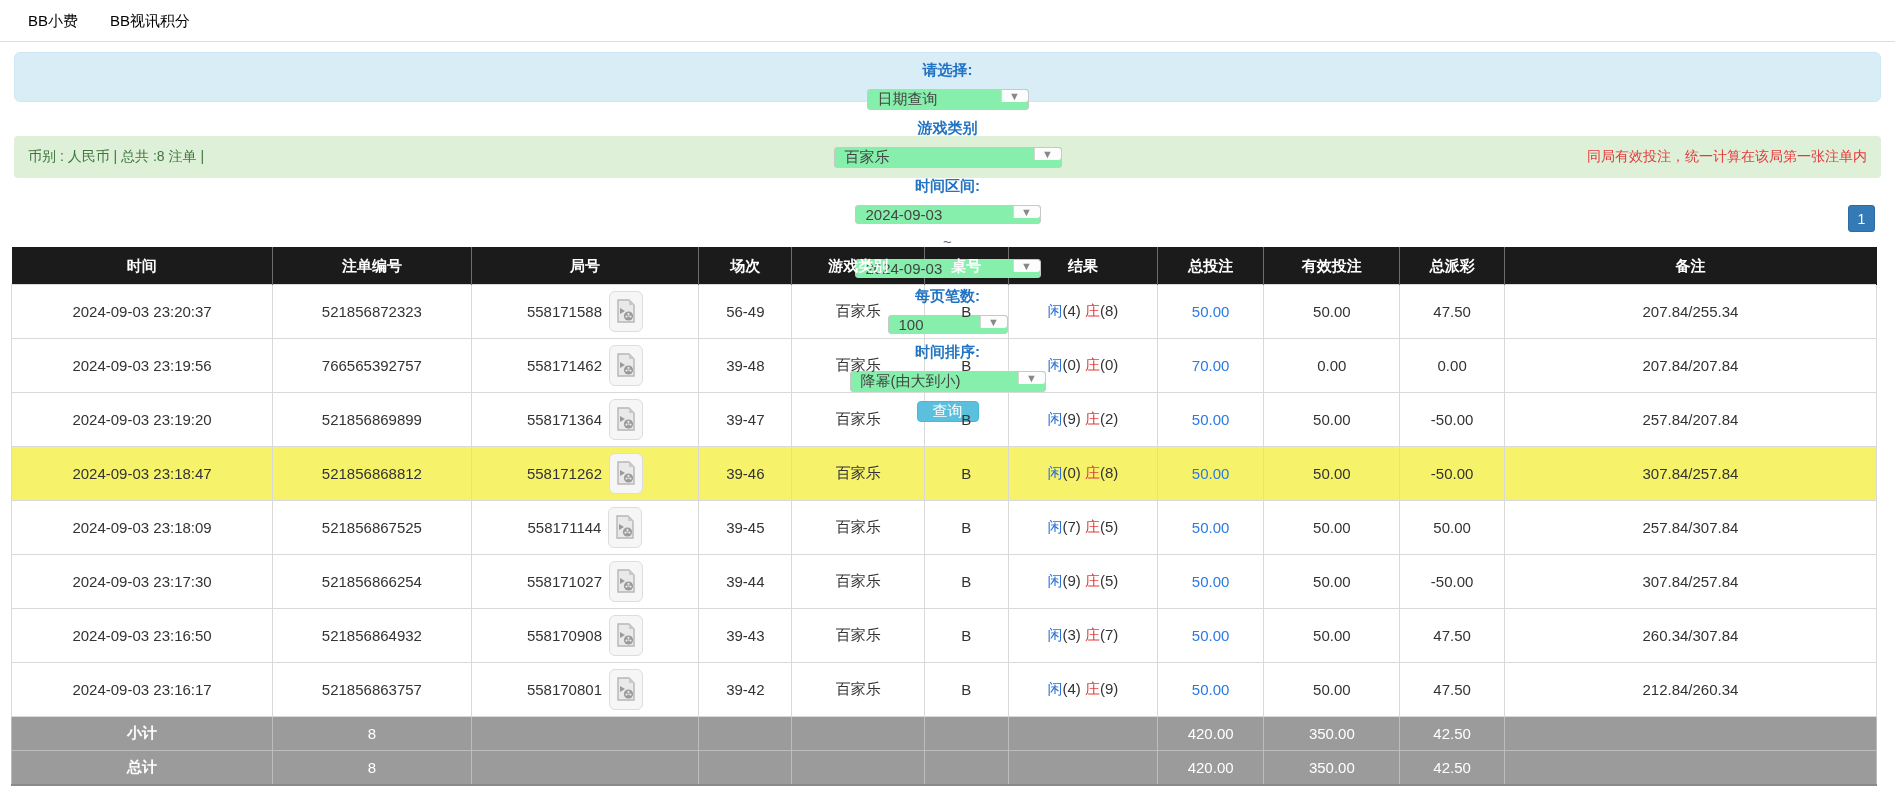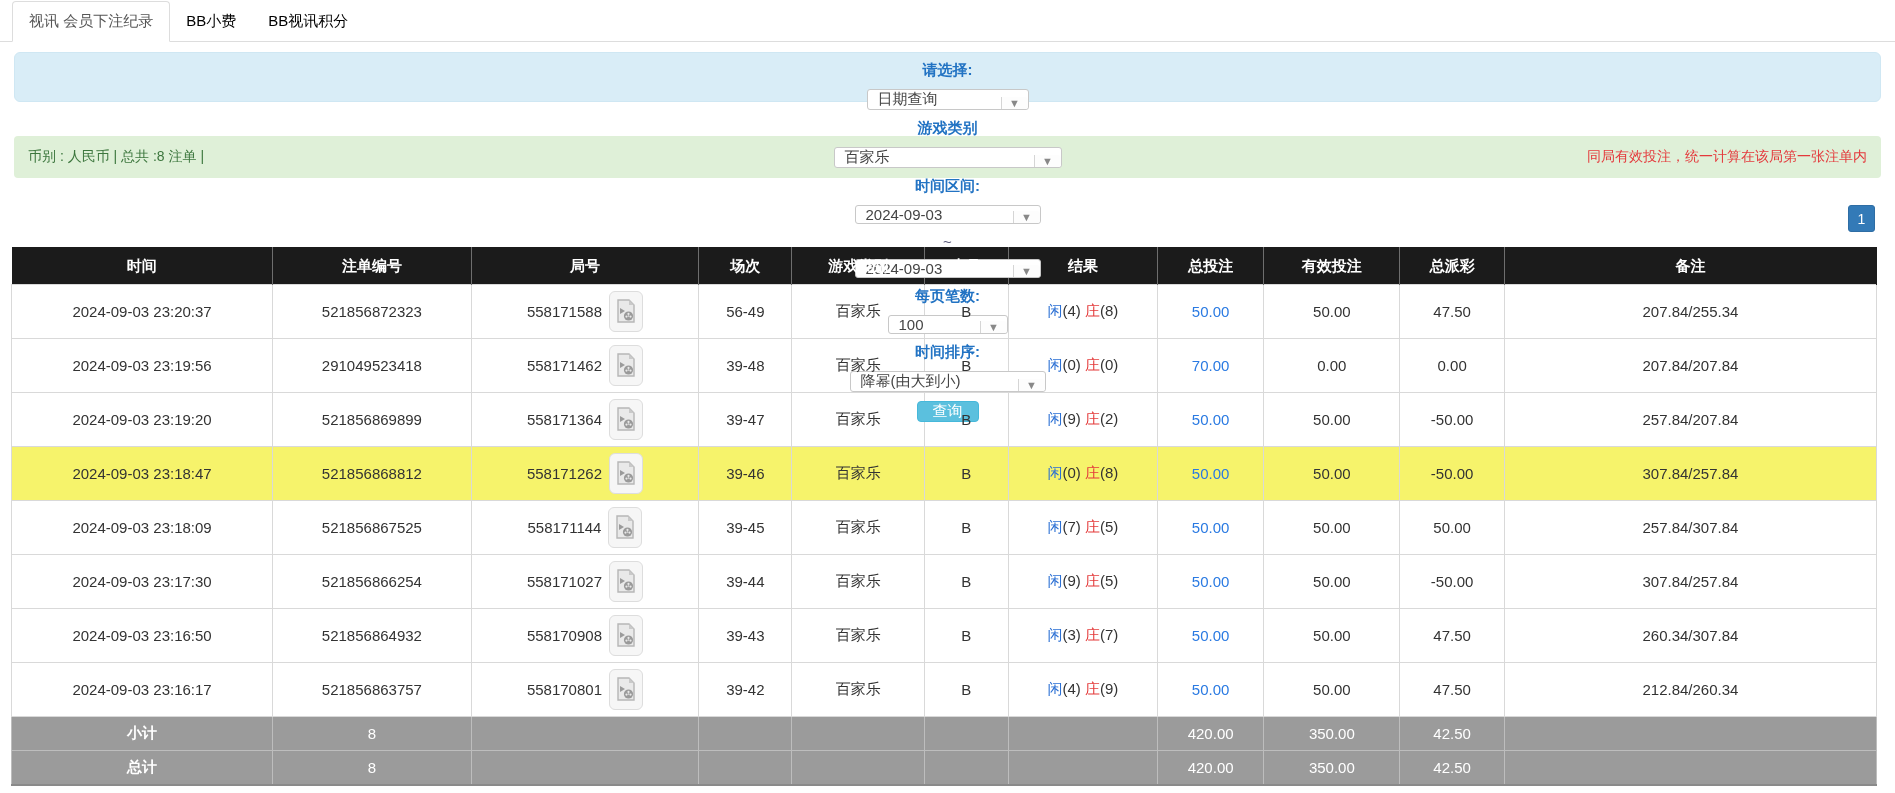--- a/index.html
+++ b/index.html
@@ -6,21 +6,21 @@
   html, body { width: 1895px; height: 793px; background: #fff; font-family: "Liberation Sans", "DejaVu Sans", sans-serif; color: #333; overflow: hidden; }
 
   
   .tabbar { display: flex; align-items: flex-end; padding-left: 12px; border-bottom: 1px solid #ddd; height: 42px; }
   .tab { font-size: 15px; padding: 10px 16px; cursor: pointer; color: #000000; white-space: nowrap; }
   .tab.active { color: #555; background: #fff; border: 1px solid #ddd; border-bottom: 1px solid #fff; border-radius: 4px 4px 0 0; margin-bottom: -1px; }
 
   
   .filter-panel { margin: 10px 14px 0 14px; background: #d9edf7; border: 1px solid #cfe7f3; border-radius: 6px; padding: 8px 10px; display: flex; align-items: center; gap: 9px; height: 50px; flex-direction: column; }
   .flabel { color: #2273c3; font-weight: bold; font-size: 15px; white-space: nowrap; }
-  .sel { background: #ffffff; border: 1px solid #c8c8c8; border-radius: 3px; height: 48px; display: flex; align-items: flex-end; cursor: pointer; }
+  .sel { background: #86efac; border: 1px solid #c8c8c8; border-radius: 3px; height: 48px; display: flex; align-items: flex-start; cursor: pointer; }
   .sel .val { font-size: 15px; color: #444; padding: 0 10px; display: flex; align-items: center; flex: 1; white-space: nowrap; overflow: hidden; }
   .sel .caretbox { width: 27px; border-left: 1px solid #d5d5d5; display: flex; align-items: center; justify-content: center; color: #888; font-size: 11px; background: #fdfdfd; border-radius: 0 3px 3px 0; }
   .tilde { color: #557; font-size: 15px; }
   .btn-query { background: #5bc0de; border: 1px solid #46b8da; color: #fff; font-size: 15px; padding: 0 15px; height: 33px; border-radius: 4px; cursor: pointer; }
 
   
   .info-bar { margin: 34px 14px 0 14px; background: #dff0d8; border-radius: 4px; padding: 12px 14px; display: flex; justify-content: space-between; align-items: center; font-size: 14px; }
   .info-left { color: #3c763d; }
   .info-right { color: #e4393c; }
 
@@ -44,21 +44,20 @@
   .xian { color: #2a6fd4; }
   .zhuang { color: #e43b3b; }
   .resnum { color: #333; }
   .bet-link { color: #2a7ae2; cursor: pointer; text-decoration: none; }
   .neg { color: #ee1111; }
 </style>
 </head>
 <body>
 
 <div class="tabbar">
-  <div class="tab active">视讯 会员下注纪录</div>
   <div class="tab">BB小费</div>
   <div class="tab">BB视讯积分</div>
 </div>
 
 <div class="filter-panel">
   <span class="flabel">请选择:</span>
   <div class="sel" style="width:162px">
     <span class="val">日期查询</span>
     <span class="caretbox">▼</span>
   </div>
@@ -158,21 +157,21 @@
         <td>百家乐</td>
         <td>B</td>
         <td><span class="xian">闲</span><span class="resnum">(4)</span> <span class="zhuang">庄</span><span class="resnum">(8)</span></td>
         <td><span class="bet-link">50.00</span></td>
         <td>50.00</td>
         <td>47.50</td>
         <td>207.84/255.34</td>
       </tr>
       <tr>
         <td>2024-09-03 23:19:56</td>
-        <td>291049523418</td>
+        <td>766565392757</td>
         <td>
           <div class="round-cell">
             <span>558171462</span>
             <span class="video-btn">
               <svg width="20" height="25" viewBox="0 0 20 25">
                 <path d="M2 1 h11 l5 5 v17 h-16 z" fill="#e9e9e9" stroke="#b6b6b6" stroke-width="1.4"></path>
                 <path d="M13 1 l5 5 h-5 z" fill="#c9c9c9"></path>
                 <path d="M4 9 l5 3 -5 3 z" fill="#9a9a9a"></path>
                 <circle cx="12.5" cy="17" r="4.6" fill="#9a9a9a"></circle>
                 <circle cx="12.5" cy="14.9" r="1.1" fill="#e9e9e9"></circle>

